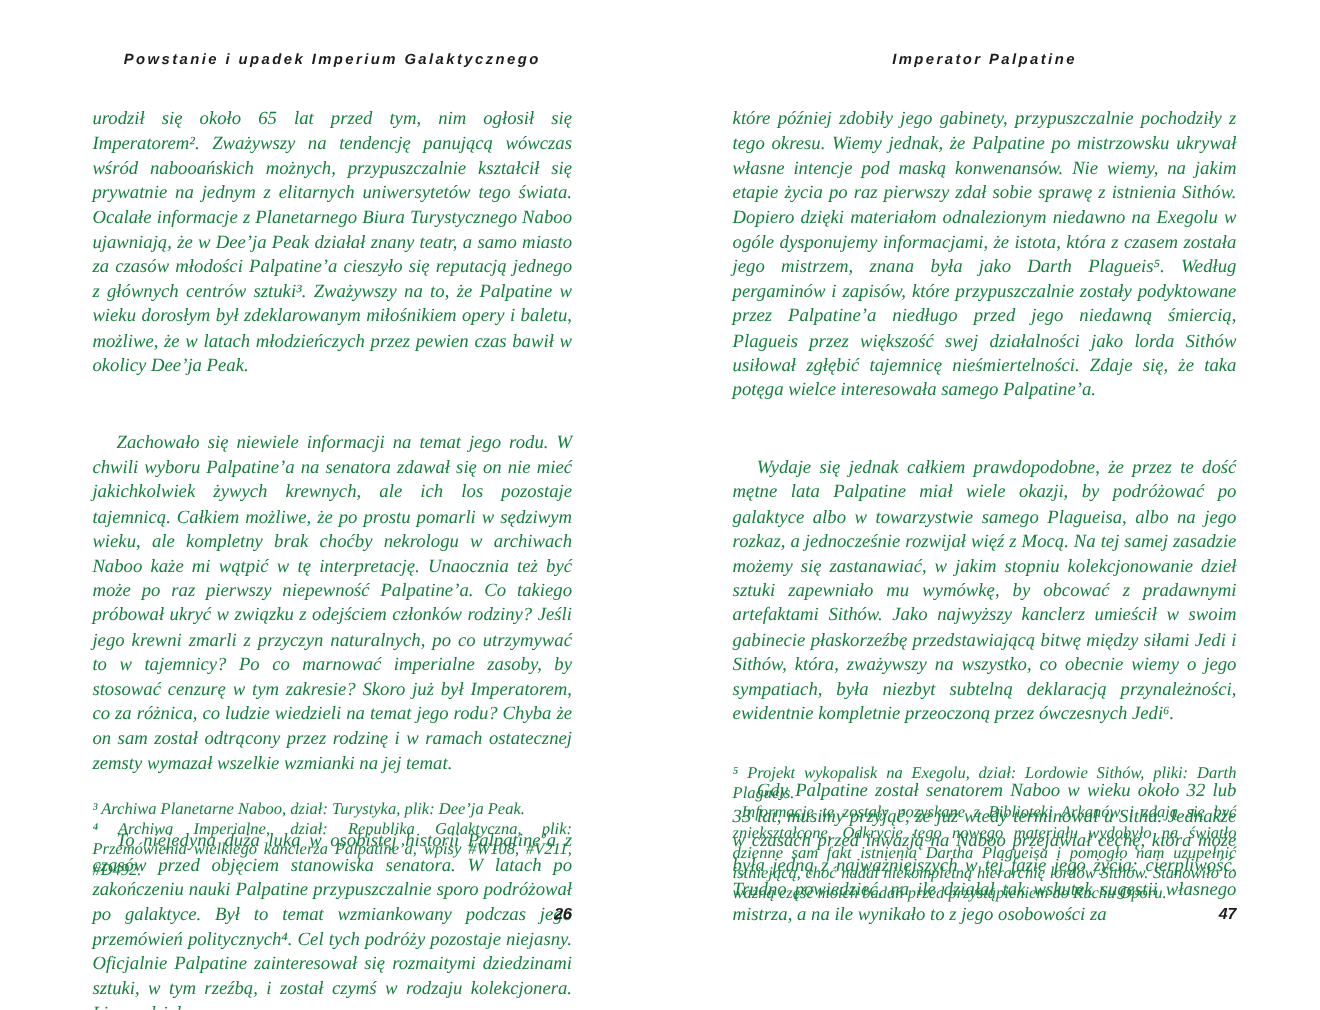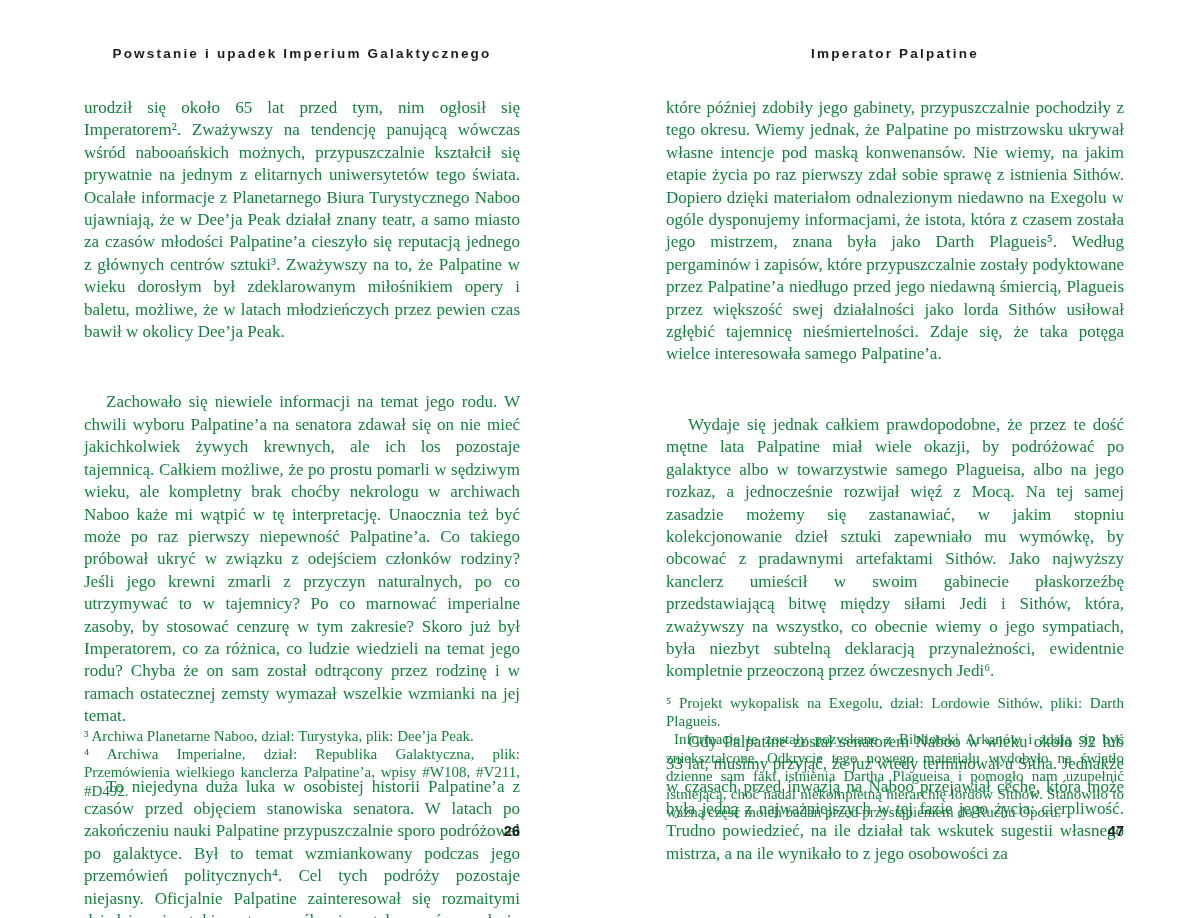--- a/index.html
+++ b/index.html
@@ -9,20 +9,21 @@
     width: 1200px;
     height: 918px;
     background: #ffffff;
     color: #111111;
     overflow: hidden;
   }
   .page {
     position: absolute;
     top: 0;
     height: 702px;
+    font-style: italic;
   }
   .page-left  { left: 84px;  width: 436px; }
   .page-right { left: 666px; width: 458px; }
 
   .running-head {
     position: absolute;
     top: 46px;
     left: 0;
     width: 100%;
     text-align: center;

